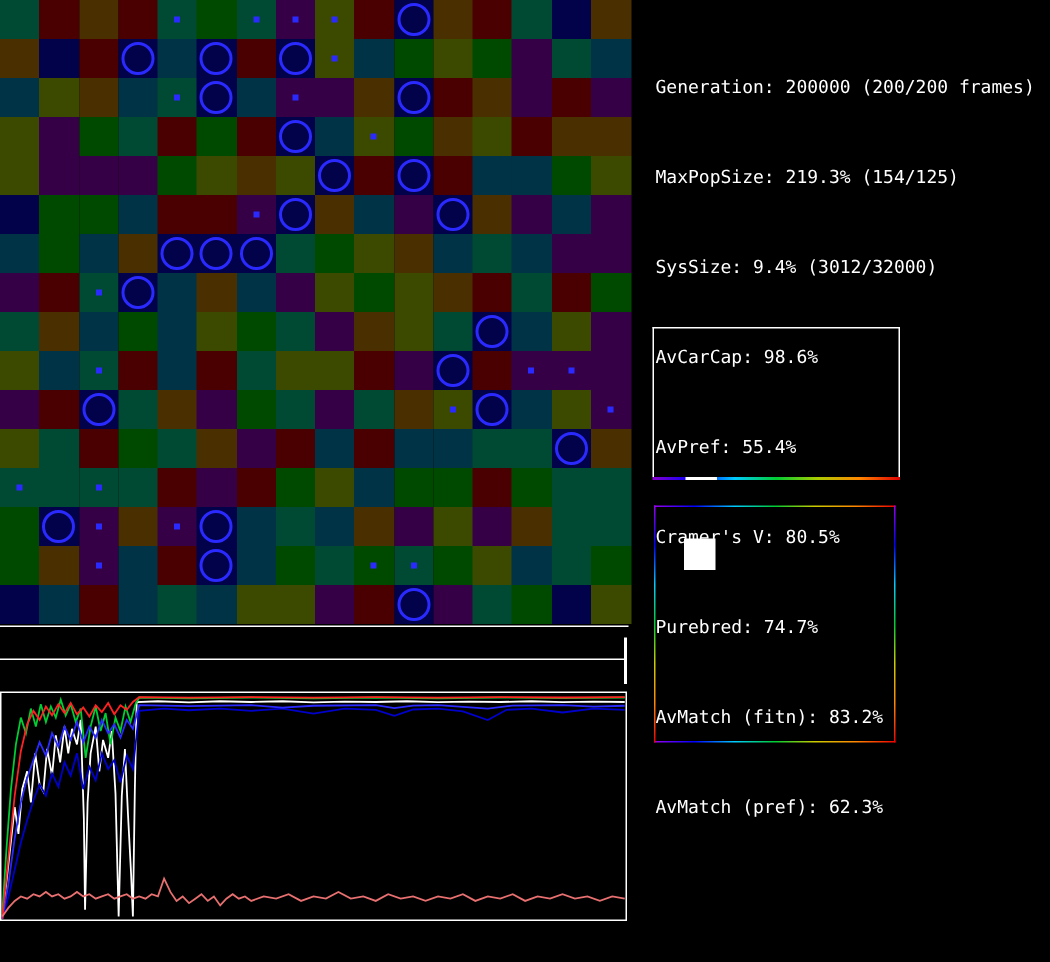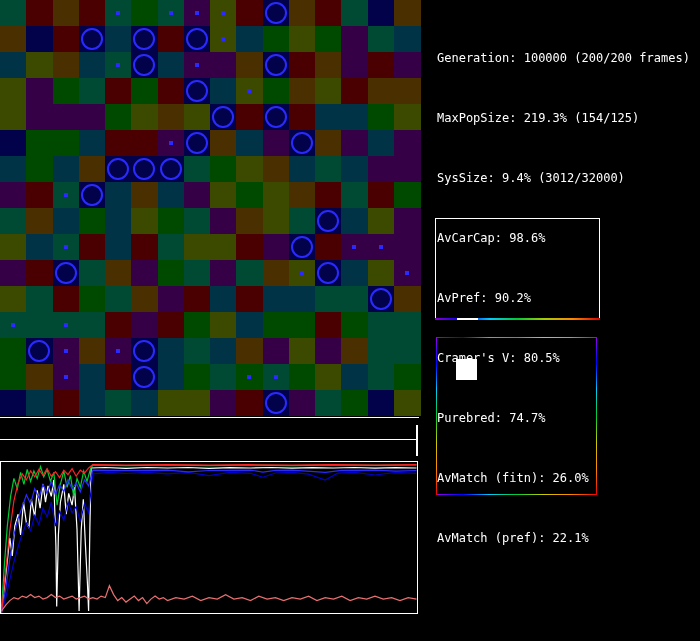--- a/index.html
+++ b/index.html
@@ -389,29 +389,29 @@
       <div class="cell" style="left: 341.25px; top: 390px; width: 26.75px; height: 26px; background: rgb(0, 74, 0);"></div>
       <div class="cell" style="left: 367.5px; top: 390px; width: 26.75px; height: 26px; background: rgb(2, 2, 74);"></div>
       <div class="cell" style="left: 393.75px; top: 390px; width: 26.75px; height: 26px; background: rgb(60, 74, 0);"></div>
     </div>
   <div class="grid-underline"></div>
 
   <div class="timeline-track"></div>
   <div class="timeline-tick" id="timeline-tick" style="left: 416px;"></div>
 
   <div class="stats">
-    <div>Generation: 100000 (200/200 frames)</div>
+    <div>Generation: 200000 (200/200 frames)</div>
     <div>MaxPopSize: 219.3% (154/125)</div>
     <div>SysSize: 9.4% (3012/32000)</div>
     <div>AvCarCap: 98.6%</div>
-    <div>AvPref: 90.2%</div>
+    <div>AvPref: 55.4%</div>
     <div>Cramer's V: 80.5%</div>
     <div>Purebred: 74.7%</div>
-    <div>AvMatch (fitn): 26.0%</div>
-    <div>AvMatch (pref): 22.1%</div>
+    <div>AvMatch (fitn): 83.2%</div>
+    <div>AvMatch (pref): 62.3%</div>
   </div>
 
   <div class="chart">
     <svg id="history-svg" viewBox="0 0 416 151" preserveAspectRatio="none">
         <polyline points="0.5,150.5 4.7,113.3 8.8,76.0 11.3,93.9 13.8,64.1 17.1,52.2 19.6,73.0 22.5,40.2 25.4,61.1 27.9,65.6 30.4,37.3 33.7,55.1 36.2,28.3 39.1,46.2 42.0,22.4 44.5,40.2 47.0,23.9 50.3,34.3 52.8,17.9 54.9,83.5 55.7,144.5 57.4,73.0 59.4,40.2 62.8,22.4 65.2,52.2 67.7,31.3 71.1,43.2 73.5,25.3 76.0,67.1 78.1,149.0 80.2,68.5 82.3,37.3 84.3,80.5 86.4,120.7 87.6,149.0 88.9,64.1 90.1,6.0 104.3,5.5 125.0,6.3 145.8,5.5 166.5,6.0 187.3,5.5 208.0,6.3 228.8,5.7 249.5,6.0 270.3,5.5 291.0,6.1 311.8,5.7 332.5,6.0 353.3,5.5 374.0,6.1 394.8,5.7 415.5,6.0" fill="none" stroke="#ffffff" stroke-width="1.2"></polyline>
         <polyline points="0.5,147.5 3.4,102.8 6.3,64.1 9.6,34.3 12.9,16.4 16.3,26.8 19.6,10.4 22.9,22.4 26.2,7.5 29.6,19.4 32.9,9.0 36.2,16.4 39.5,4.5 42.8,14.9 46.1,7.5 49.5,19.4 52.8,10.4 56.1,43.2 59.4,22.4 62.8,9.0 66.1,25.3 69.4,13.4 72.7,34.3 76.0,16.4 79.3,25.3 82.7,9.0 86.0,19.4 89.3,7.5 91.8,3.0 125.0,3.6 166.5,3.0 208.0,3.6 249.5,3.0 291.0,3.6 332.5,3.0 374.0,3.4 415.5,3.0" fill="none" stroke="#00cc33" stroke-width="1.2"></polyline>
         <polyline points="0.5,150.5 4.7,135.6 8.8,117.7 12.9,99.8 17.1,84.9 21.3,71.5 25.4,61.1 29.6,68.5 33.7,53.6 37.9,62.6 42.0,46.2 46.1,55.1 50.3,40.2 54.5,64.1 58.6,49.2 62.8,58.1 66.9,40.2 71.1,50.7 75.2,44.7 79.3,59.6 83.5,41.7 87.6,50.7 91.8,11.9 108.4,10.4 125.0,11.5 145.8,10.4 166.5,11.9 187.3,10.4 208.0,13.7 228.8,10.4 249.5,11.3 261.9,15.2 274.4,11.0 291.0,10.4 307.6,12.2 324.2,18.0 336.7,11.2 353.3,10.4 374.0,13.0 394.8,10.4 415.5,11.3" fill="none" stroke="#0000cc" stroke-width="1.2"></polyline>
         <polyline points="0.5,150.5 4.7,126.7 8.8,96.9 12.9,73.0 17.1,56.6 21.3,44.7 25.4,32.8 29.6,41.7 33.7,26.8 37.9,35.8 42.0,22.4 46.1,31.3 50.3,19.4 54.5,32.8 58.6,22.4 62.8,29.8 66.9,17.9 71.1,26.8 75.2,20.9 79.3,29.8 83.5,17.9 87.6,23.9 91.8,8.1 125.0,8.7 166.5,8.1 187.3,9.8 208.0,8.5 249.5,8.1 261.9,10.1 274.4,8.4 291.0,8.1 324.2,10.4 340.8,8.4 374.0,8.1 394.8,9.1 415.5,8.5" fill="none" stroke="#2a2aff" stroke-width="1.2"></polyline>
         <polyline points="0.5,150.5 4.7,108.8 8.8,68.5 12.9,38.8 17.1,20.9 21.3,11.9 25.4,17.9 29.6,9.0 33.7,14.9 37.9,7.5 42.0,13.4 46.1,6.7 50.3,14.2 54.5,9.7 58.6,15.7 62.8,8.2 66.9,12.7 71.1,6.7 75.2,14.2 79.3,8.2 83.5,11.2 87.6,6.0 91.8,2.7 125.0,3.1 166.5,2.7 208.0,3.1 249.5,2.7 291.0,3.1 332.5,2.7 374.0,3.0 415.5,2.7" fill="none" stroke="#ff2222" stroke-width="1.2"></polyline>
         <polyline points="0.5,149.0 4.7,143.1 8.8,138.6 12.9,135.6 17.1,137.1 21.3,134.1 25.4,135.6 29.6,132.6 33.7,135.6 37.9,134.1 42.0,137.1 46.1,135.6 50.3,132.6 54.5,135.6 58.6,134.1 62.8,137.1 66.9,135.6 71.1,134.1 75.2,137.1 79.3,135.6 83.5,134.1 87.6,137.1 91.8,135.6 96.0,137.1 100.1,134.1 104.3,135.6 108.4,123.7 112.6,132.6 116.7,138.6 120.8,135.6 125.0,140.1 129.2,137.1 133.3,134.1 137.5,138.6 141.6,135.6 145.8,141.6 149.9,137.1 154.1,134.1 158.2,137.1 162.3,135.6 166.5,138.6 174.8,135.6 183.1,137.1 191.4,134.1 199.7,138.6 208.0,135.6 216.3,137.1 224.6,132.6 232.9,137.1 241.2,135.6 249.5,138.6 257.8,134.1 266.1,137.1 274.4,135.6 282.7,138.6 291.0,135.6 299.3,137.1 307.6,134.1 315.9,138.6 324.2,135.6 332.5,137.1 340.8,134.1 349.1,138.6 357.4,135.6 365.7,137.1 374.0,134.1 382.3,137.1 390.6,135.6 398.9,138.6 407.2,135.6 415.5,137.1" fill="none" stroke="#e87070" stroke-width="1.2"></polyline>

